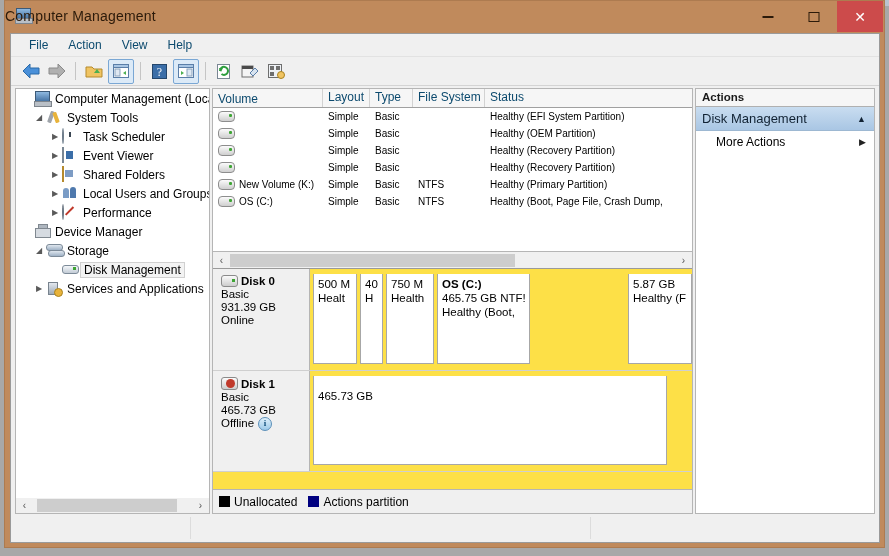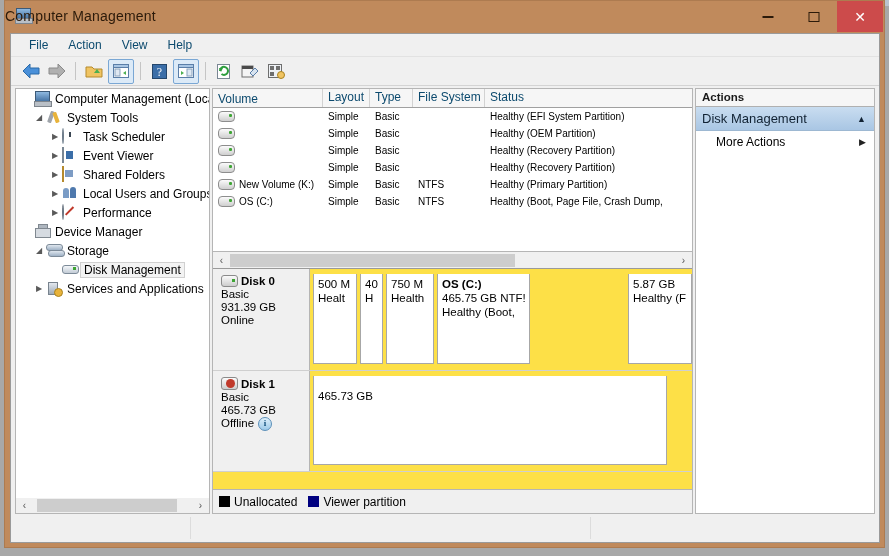--- a/index.html
+++ b/index.html
@@ -544,21 +544,21 @@
             </div>
           </div>
 
           <div id="legend">
             <div class="lg-item">
               <span class="lg-sw" style="background:#000000"></span>
               <span>Unallocated</span>
             </div>
             <div class="lg-item">
               <span class="lg-sw" style="background:#000080"></span>
-              <span>Viewer partition</span>
+              <span>Actions partition</span>
             </div>
           </div>
         </div>
 
         <div id="actions-pane">
           <div id="act-header">Actions</div>
           <div id="act-group">
             <span class="ttl">Disk Management</span>
             <span style="font-size:9px">▲</span>
           </div>

